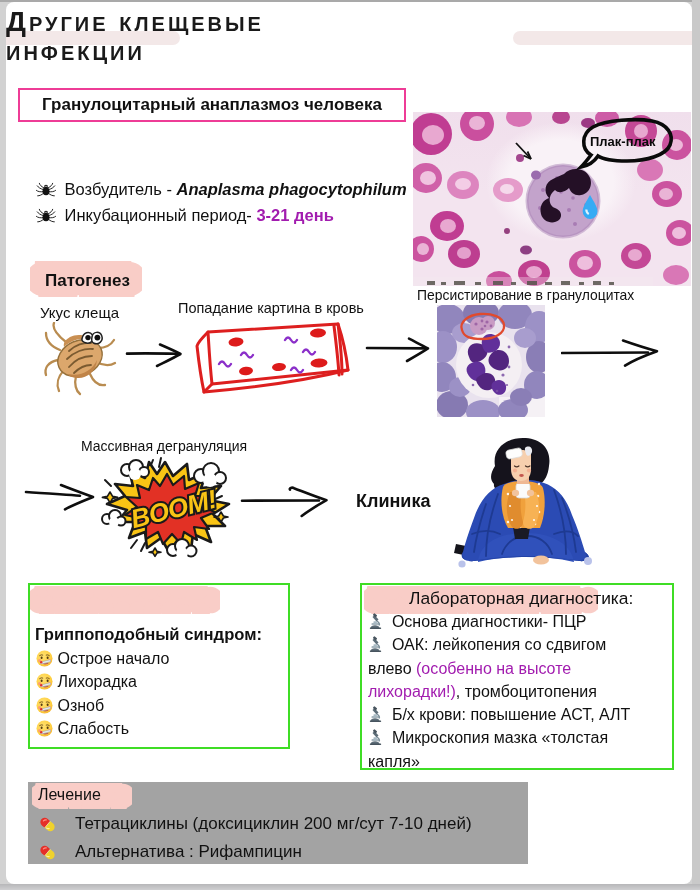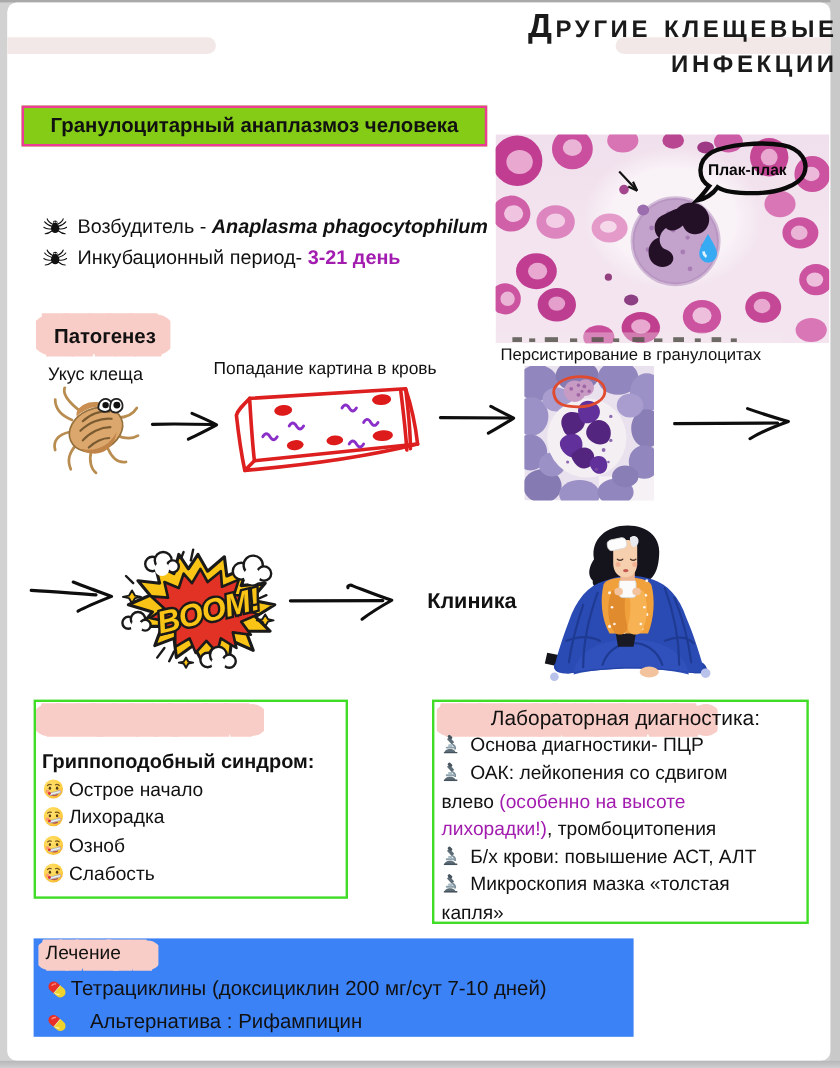--- a/index.html
+++ b/index.html
@@ -1,20 +1,20 @@
 <!DOCTYPE html>
 <html><head>
 <meta charset="utf-8">
 <style>
   html,body{margin:0;padding:0;}
   body{width:700px;height:890px;font-family:"Liberation Sans",sans-serif;color:#111;}
   #wrap{position:relative;width:700px;height:890px;background:#d2d2d2;overflow:hidden;}
   #page{position:absolute;left:6px;top:2px;width:686px;height:882px;background:#ffffff;border-radius:8px;}
   .abs{position:absolute;}
-  .title{font-weight:bold;font-size:28px;letter-spacing:3px;font-variant:small-caps;color:#1a1a1a;text-align:right;line-height:29px;}
+  .title{font-weight:bold;font-size:28px;letter-spacing:3px;font-variant:small-caps;color:#1a1a1a;text-align:left;line-height:29px;}
   .bar{position:absolute;height:14px;background:#f3e8e8;}
   .red{color:#a21caf;}
 </style>
 </head>
 <body>
 <div id="wrap">
   <div style="position:absolute;left:0;top:0;width:700px;height:1.5px;background:#a9a9a9;"></div>
   <div style="position:absolute;right:0;top:0;width:8px;height:890px;background:#c9c9c9;"></div>
   <div id="page"></div>
 
@@ -72,21 +72,21 @@
         <circle cx="13" cy="4" r="0.7" fill="#fff"></circle>
       </g>
     </defs>
   </svg>
 
   <div class="bar" style="left:6px;top:31px;width:174px;border-radius:0 7px 7px 0;"></div>
   <div class="bar" style="left:513px;top:31px;width:179px;border-radius:7px 0 0 7px;"></div>
 
   <div class="abs title" style="left:6px;top:7px;width:692px;">Другие клещевые<br>инфекции</div>
 
-  <div class="abs" style="left:18px;top:88px;width:384px;height:30px;background:#84cc16;border:2px solid #ee3c96;text-align:center;font-weight:bold;font-size:17px;line-height:30px;">Гранулоцитарный анаплазмоз человека</div>
+  <div class="abs" style="left:18px;top:88px;width:384px;height:30px;background:#ffffff;border:2px solid #ee3c96;text-align:center;font-weight:bold;font-size:17px;line-height:30px;">Гранулоцитарный анаплазмоз человека</div>
 
   <div class="abs" id="micro1" style="left:413px;top:112px;width:333px;height:174px;">
   <svg width="278" height="174" viewBox="0 0 278 174">
     <rect width="278" height="174" fill="#f3e4ef"></rect>
     <linearGradient id="topband" x1="0" y1="0" x2="0" y2="1">
           <stop offset="0%" stop-color="#f0dfec"></stop>
           <stop offset="100%" stop-color="#f0dfec" stop-opacity="0"></stop>
         </linearGradient>
     <rect width="278" height="80" fill="url(#topband)"></rect>
     <radialGradient id="halo" cx="50%" cy="50%" r="50%">
@@ -343,20 +343,21 @@
           <path d="M62,6.5 C72,10 84,14 96,17.2 C84,21.5 72,26.5 64,31.6"></path>
         </g>
       </svg></div>
 
   <div class="abs" id="arrow4" style="left:24px;top:481px;width:72px;height:32px;"><svg width="72" height="32" viewBox="0 0 72 32">
         <g fill="none" stroke="#0e0e0e" stroke-width="2.6" stroke-linecap="round" stroke-linejoin="round">
           <path d="M2,11 C20,12 38,13.5 56,14.7"></path>
           <path d="M37,4 C47,8 58,12 69,16 C59,20 48,24.5 41,28.3"></path>
         </g>
       </svg></div>
+  <div class="abs" style="left:81px;top:438px;font-size:14px;">Массивная дегрануляция</div>
   <div class="abs" id="boom" style="left:93px;top:452px;width:145px;height:106px;">
   <svg width="145" height="106" viewBox="0 0 145 106">
     <g stroke="#1a1a1a" stroke-width="2" fill="none" stroke-linecap="round">
       <path d="M60,8 L56,18 M68,6 L66,15"></path>
       <path d="M118,40 L126,34 M120,48 L129,44"></path>
       <path d="M44,88 L38,96 M52,91 L48,99"></path>
       <path d="M12,28 L18,34"></path>
     </g>
     <path d="M72,10 L80,24 L94,12 L96,28 L114,20 L108,36 L128,34 L116,48 L136,52 L120,62 L132,74 L112,74 L118,90 L100,82 L98,98 L86,86 L76,100 L68,86 L54,96 L52,80 L36,86 L42,70 L24,70 L34,58 L14,52 L32,44 L22,32 L40,34 L36,18 L52,26 L56,10 L64,22 Z" fill="#f9c415" stroke="#1a1a1a" stroke-width="2.6" stroke-linejoin="round"></path>
     <path d="M74,22 L80,33 L91,24 L92,37 L106,31 L102,44 L117,44 L107,54 L122,60 L108,66 L116,77 L101,75 L104,88 L91,80 L88,92 L79,82 L70,92 L65,80 L53,87 L53,74 L40,77 L46,66 L32,63 L44,55 L33,45 L47,46 L44,33 L56,38 L60,26 L67,34 Z" fill="#e23125" stroke="#1a1a1a" stroke-width="2.2" stroke-linejoin="round"></path>
@@ -570,21 +571,21 @@
           </svg>&nbsp; ОАК: лейкопения со сдвигом<br>влево <span class="red">(особенно на высоте<br>лихорадки!)</span>, тромбоцитопения</div>
       <div><svg width="15" height="16" style="vertical-align:-2px;margin-left:0px;">
             <use href="#mic"></use>
           </svg>&nbsp; Б/х крови: повышение АСТ, АЛТ</div>
       <div><svg width="15" height="16" style="vertical-align:-2px;margin-left:0px;">
             <use href="#mic"></use>
           </svg>&nbsp; Микроскопия мазка «толстая<br>капля»</div>
     </div>
   </div>
 
-  <div class="abs" style="left:28px;top:782px;width:500px;height:82px;background:#3b82f6;">
+  <div class="abs" style="left:28px;top:782px;width:500px;height:82px;background:#a3a3a3;">
     <div style="position:absolute;left:4px;top:1px;width:100px;height:26px;">
         <svg width="100" height="26" viewBox="0 0 100 26" style="position:absolute;left:0;top:0;">
           <rect x="8" y="2" width="84" height="22" fill="#f9cdc7"></rect>
           <circle cx="9.1" cy="13.0" r="12.3" fill="#f9cdc7"></circle>
           <circle cx="90.9" cy="13.0" r="12.3" fill="#f9cdc7"></circle>
           <circle cx="11.7" cy="3.1" r="8.6" fill="#f9cdc7"></circle>
           <circle cx="15.7" cy="23.1" r="9.5" fill="#f9cdc7"></circle>
           <circle cx="25.5" cy="3.2" r="8.8" fill="#f9cdc7"></circle>
           <circle cx="29.5" cy="23.0" r="7.1" fill="#f9cdc7"></circle>
           <circle cx="39.6" cy="3.6" r="9.2" fill="#f9cdc7"></circle>
@@ -594,21 +595,21 @@
           <circle cx="66.2" cy="3.9" r="10.3" fill="#f9cdc7"></circle>
           <circle cx="70.2" cy="22.8" r="8.6" fill="#f9cdc7"></circle>
           <circle cx="82.7" cy="2.0" r="7.7" fill="#f9cdc7"></circle>
           <circle cx="86.7" cy="23.9" r="8.2" fill="#f9cdc7"></circle>
         </svg>
       </div>
     <div style="position:absolute;left:10px;top:4px;font-size:16px;">Лечение</div>
     <div style="position:absolute;left:10px;top:28px;font-size:17px;line-height:27.5px;">
       <div><svg width="19" height="18" style="vertical-align:-4px">
             <use href="#pill"></use>
-          </svg><span style="margin-left:2px;">Тетрациклины (доксициклин 200 мг/сут 7-10 дней)</span></div>
+          </svg><span style="margin-left:18px;">Тетрациклины (доксициклин 200 мг/сут 7-10 дней)</span></div>
       <div><svg width="19" height="18" style="vertical-align:-4px">
             <use href="#pill"></use>
           </svg><span style="margin-left:18px;">Альтернатива : Рифампицин</span></div>
     </div>
   </div>
 
   <div class="abs" style="left:0;top:884px;width:700px;height:6px;background:linear-gradient(#b7b7b9,#cfcfd1);"></div>
 </div>
 
 </body></html>

